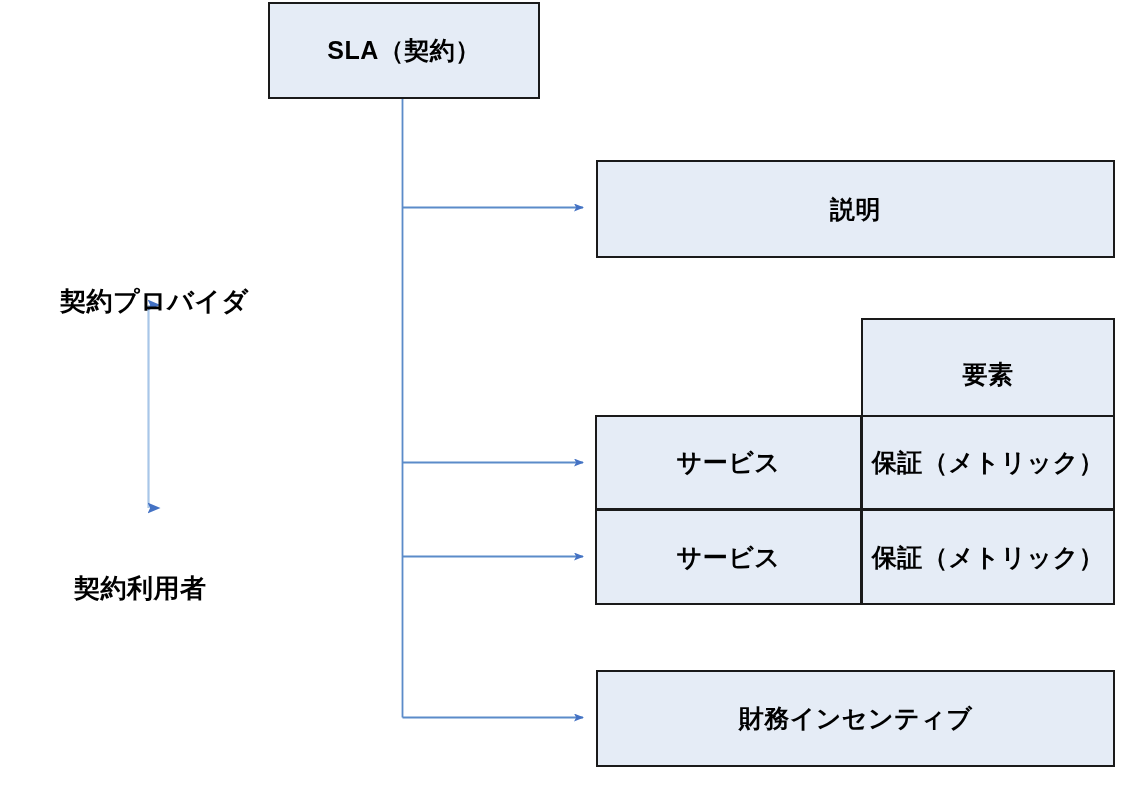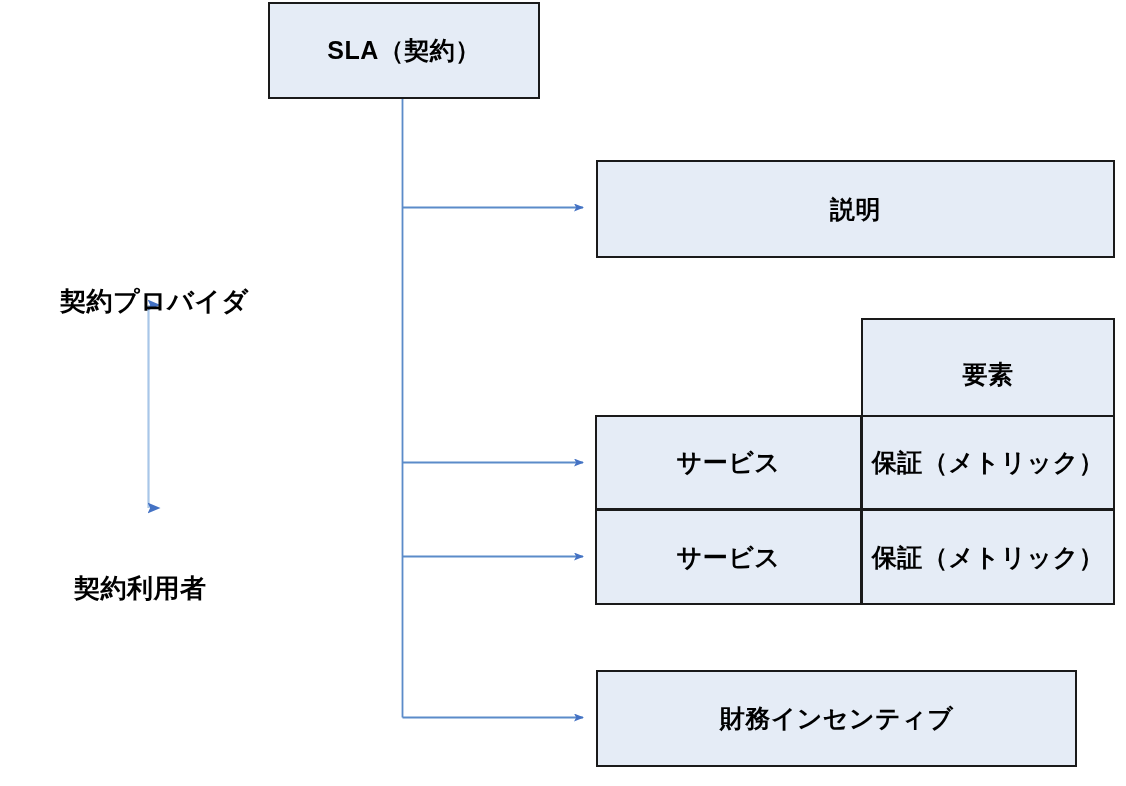--- a/index.html
+++ b/index.html
@@ -46,21 +46,21 @@
   .box-desc {
     left: 596px;
     top: 160px;
     width: 519px;
     height: 98px;
     font-size: 25px;
   }
   .box-incentive {
     left: 596px;
     top: 670px;
-    width: 481px;
+    width: 519px;
     height: 97px;
     font-size: 25px;
   }
   
   .tbl-header-cell {
     left: 861px;
     top: 318px;
     width: 254px;
     height: 112px;
     font-size: 25px;

